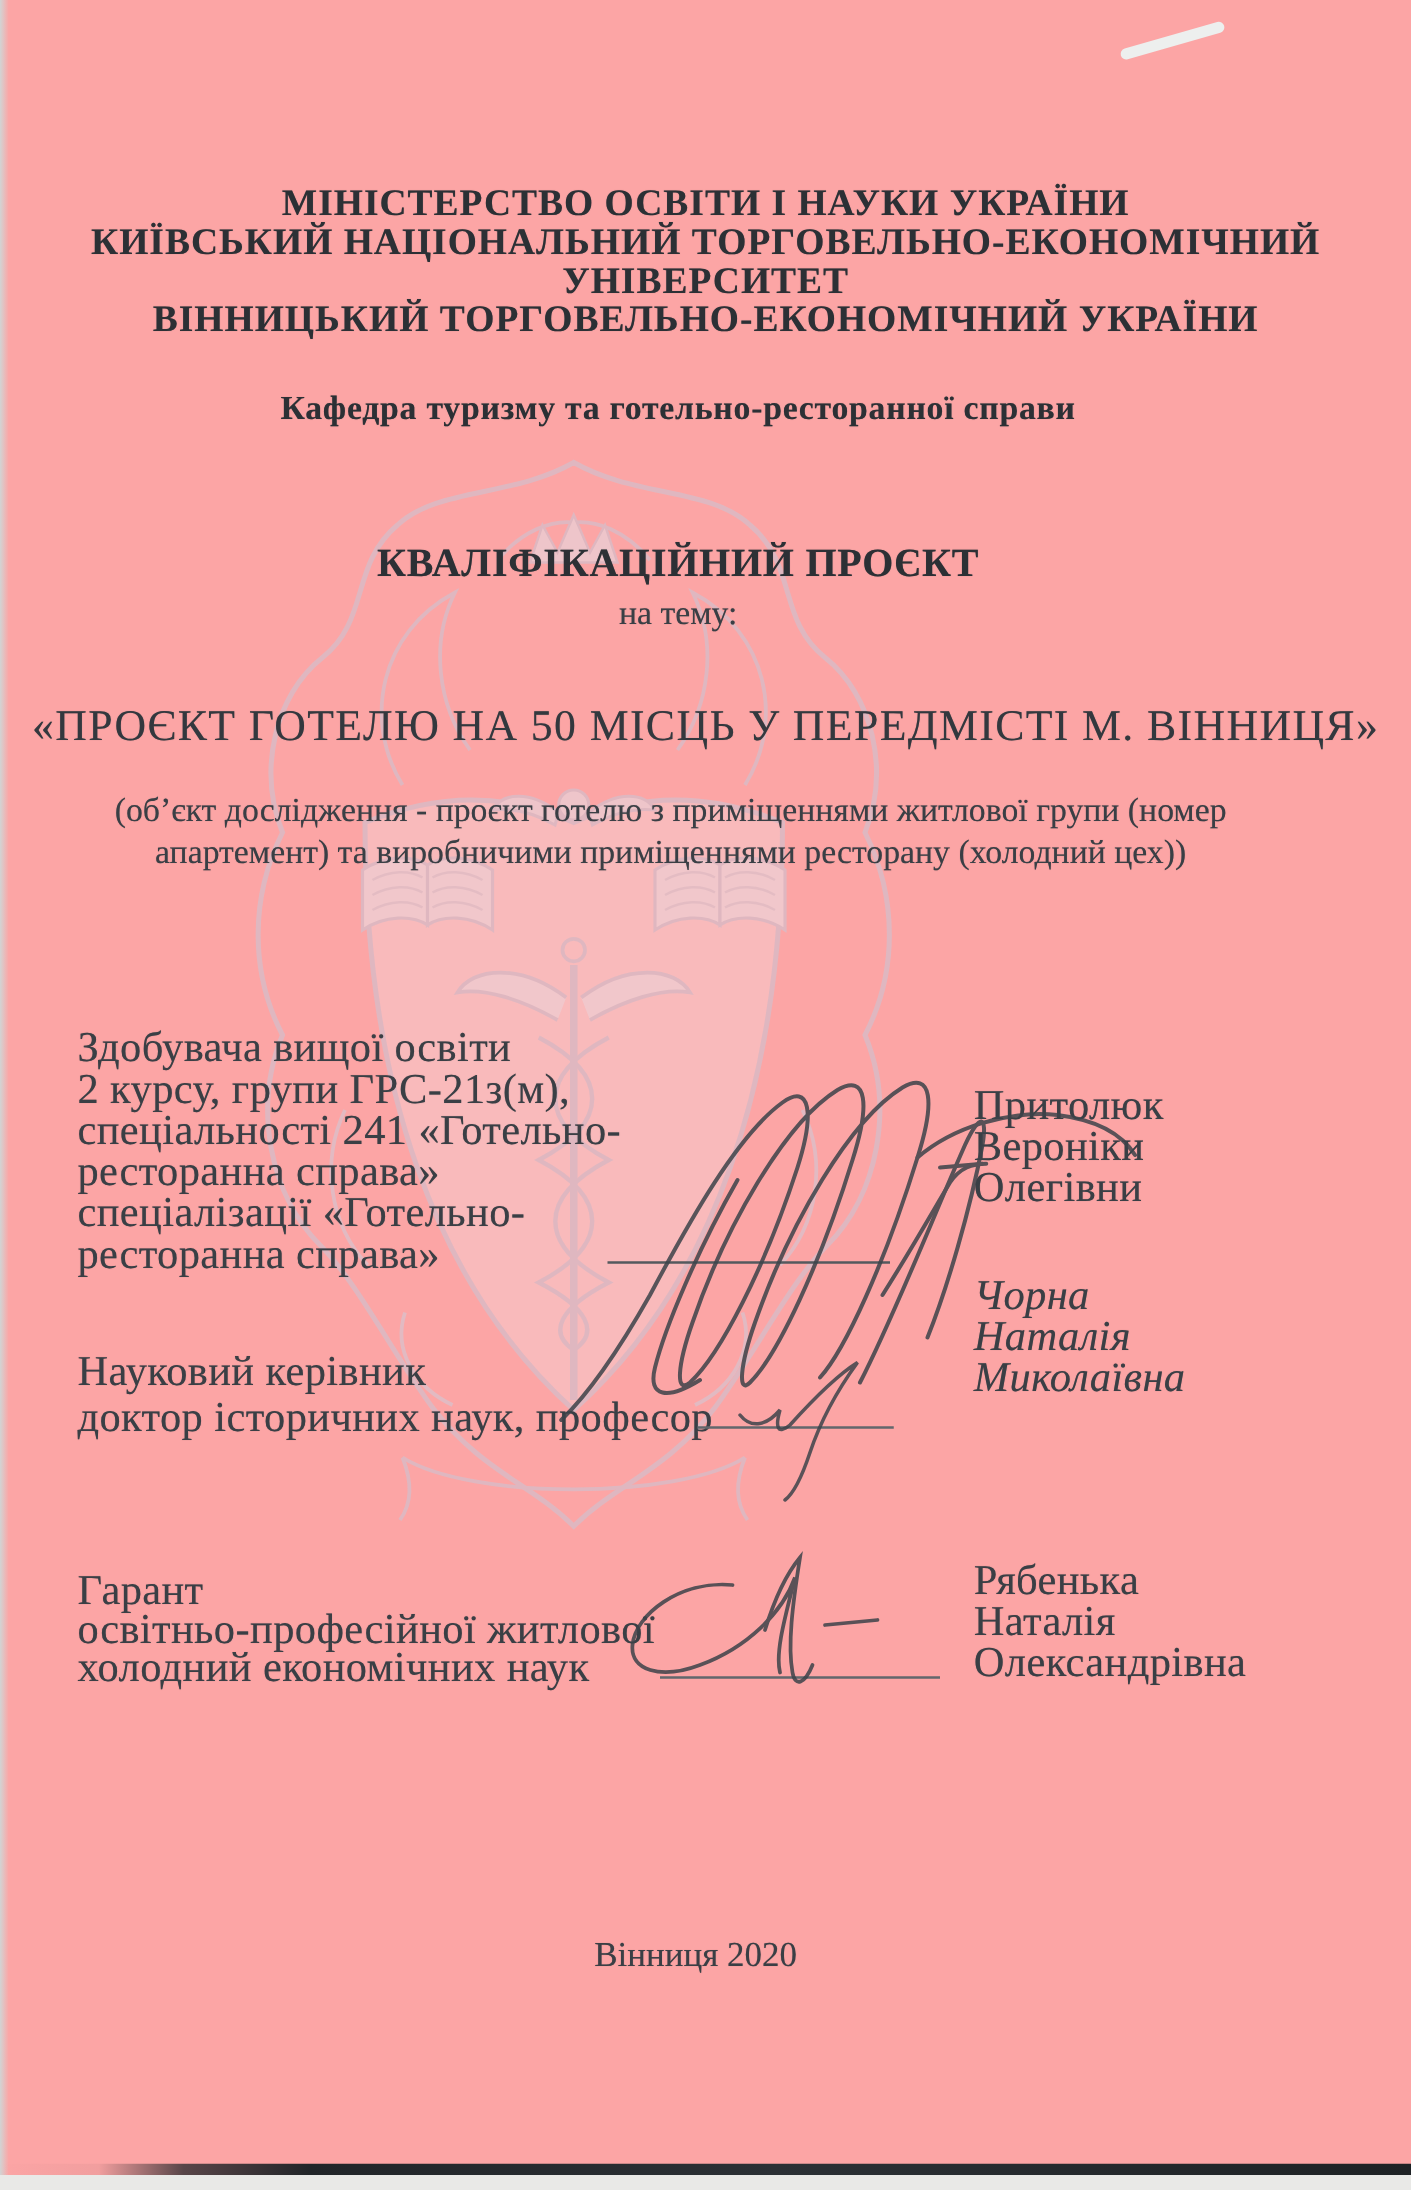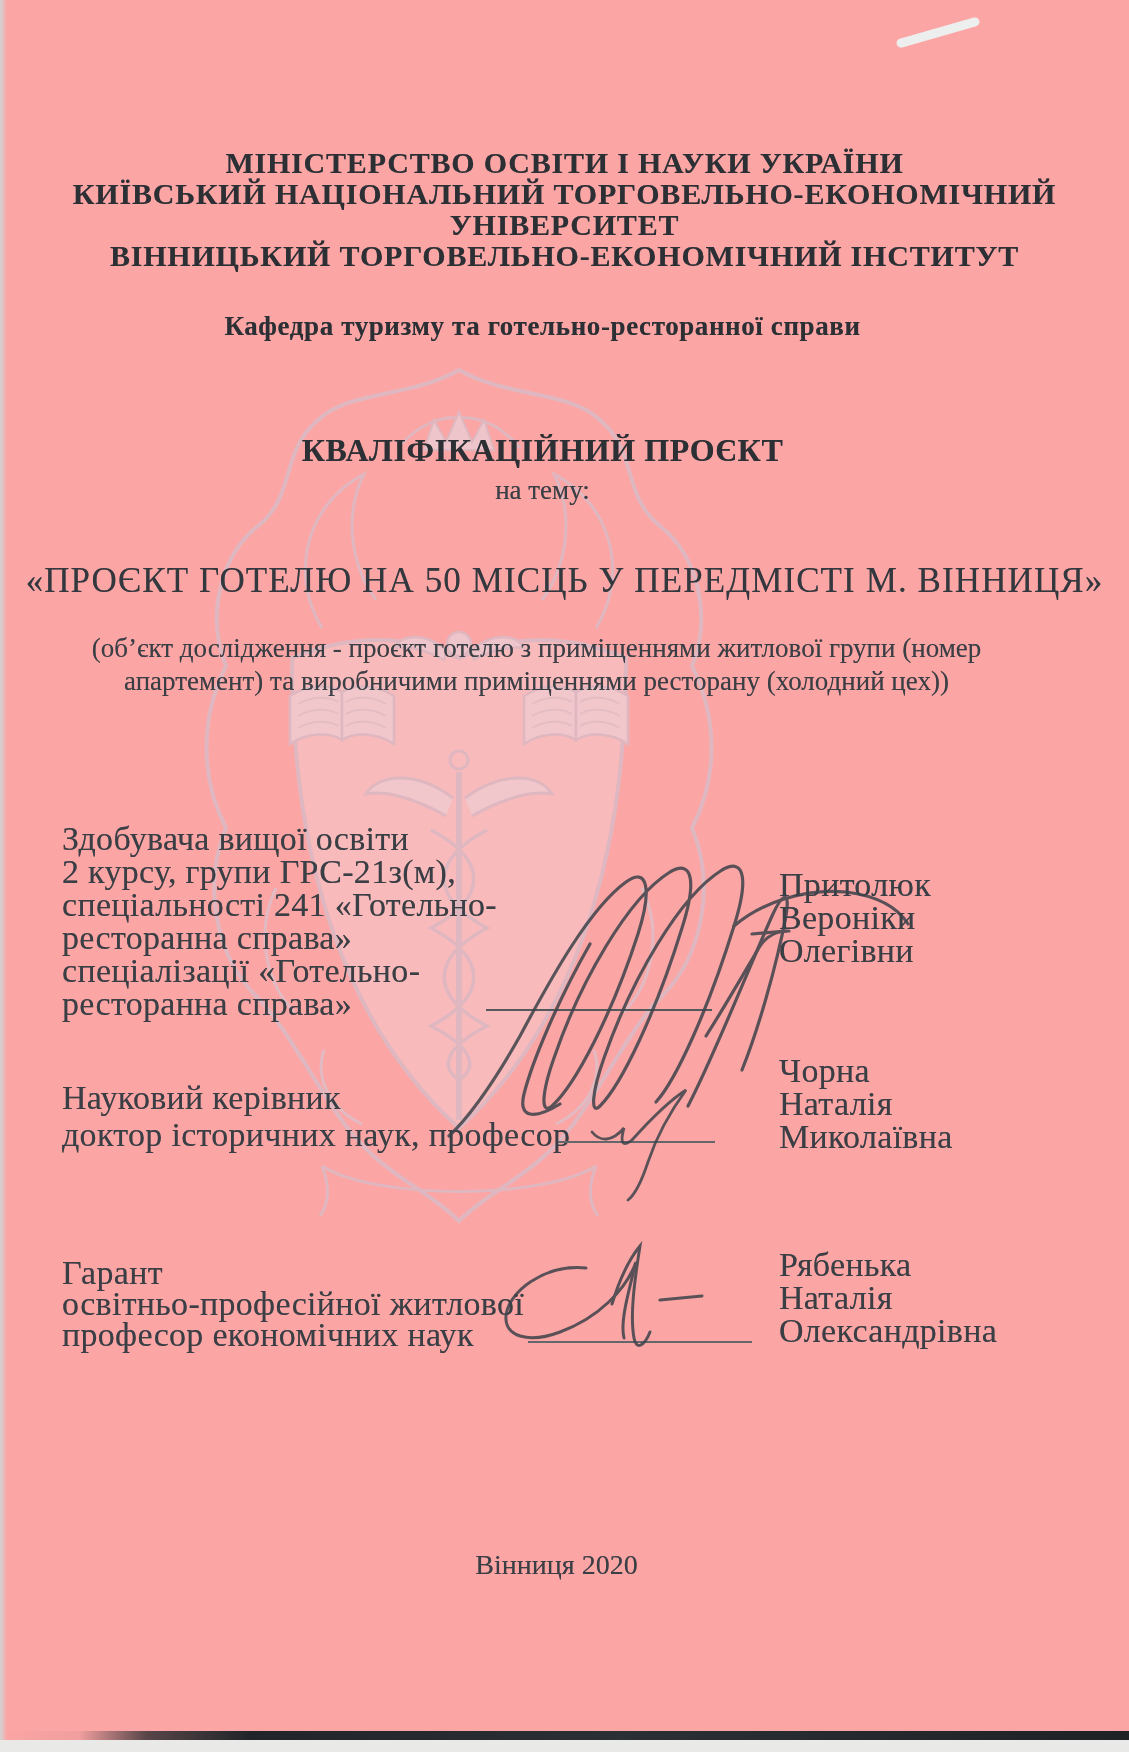--- a/index.html
+++ b/index.html
@@ -22,21 +22,21 @@
 
   .work-type { top:432px; font-weight:bold; font-size:32px; letter-spacing:0.6px; color:#2c3035; transform:translateX(-22px); }
   .on-topic  { top:475px; font-size:27px; transform:translateX(-22px); }
   .topic     { top:561px; font-size:35px; letter-spacing:1.1px; color:#33383e; }
   .object    { top:632px; font-size:27px; line-height:33px; transform:translateX(-28px); }
 
   .block { font-size:34px; letter-spacing:0.3px; }
   .student-role    { left:62px;  top:822px;  line-height:33px; }
   .student-name    { left:779px; top:868px;  line-height:33px; }
   .supervisor-role { left:62px;  top:1079px; line-height:37px; }
-  .supervisor-name { left:779px; top:1054px; line-height:33px; }
+  .supervisor-name { left:779px; top:1020px; line-height:33px;font-style:italic; }
   .guarantor-role  { left:62px;  top:1257px; line-height:31px; }
   .guarantor-name  { left:779px; top:1248px; line-height:33px; }
 
   .footer { top:1549px; font-size:28px; transform:translateX(-8px); }
 
   .sig-line { position:absolute; height:0; border-top:2px solid #62676c; }
   .sig-line-1 { left:486px; top:1009px; width:226px; border-color:#54595e; }
   .sig-line-2 { left:558px; top:1141px; width:157px; }
   .sig-line-3 { left:528px; top:1341px; width:224px; }
 
@@ -104,21 +104,21 @@
       <path d="M150,838 C204,872 370,872 424,838"></path>
       <path d="M150,838 C158,858 158,874 148,888"></path>
       <path d="M424,838 C416,858 416,874 426,888"></path>
     </g>
   </svg>
 
   <header class="abs center header">
     <div class="header-line">МІНІСТЕРСТВО ОСВІТИ І НАУКИ УКРАЇНИ</div>
     <div class="header-line">КИЇВСЬКИЙ НАЦІОНАЛЬНИЙ ТОРГОВЕЛЬНО-ЕКОНОМІЧНИЙ</div>
     <div class="header-line">УНІВЕРСИТЕТ</div>
-    <div class="header-line">ВІННИЦЬКИЙ ТОРГОВЕЛЬНО-ЕКОНОМІЧНИЙ ІНСТИТУТ</div>
+    <div class="header-line">ВІННИЦЬКИЙ ТОРГОВЕЛЬНО-ЕКОНОМІЧНИЙ УКРАЇНИ</div>
   </header>
 
   <div class="abs center department">Кафедра туризму та готельно-ресторанної справи</div>
 
   <div class="abs center work-type">КВАЛІФІКАЦІЙНИЙ ПРОЄКТ</div>
   <div class="abs center on-topic">на тему:</div>
   <div class="abs center topic">«ПРОЄКТ ГОТЕЛЮ НА 50 МІСЦЬ У ПЕРЕДМІСТІ М. ВІННИЦЯ»</div>
 
   <div class="abs center object">
     <div class="nowrap">(об’єкт дослідження - проєкт готелю з приміщеннями житлової групи (номер</div>
@@ -147,21 +147,21 @@
   <div class="abs block supervisor-name">
     <div class="nowrap">Чорна</div>
     <div class="nowrap">Наталія</div>
     <div class="nowrap">Миколаївна</div>
   </div>
   <div class="sig-line sig-line-2"></div>
 
   <div class="abs block guarantor-role">
     <div class="nowrap">Гарант</div>
     <div class="nowrap">освітньо-професійної житлової</div>
-    <div class="nowrap">професор економічних наук</div>
+    <div class="nowrap">холодний економічних наук</div>
   </div>
   <div class="abs block guarantor-name">
     <div class="nowrap">Рябенька</div>
     <div class="nowrap">Наталія</div>
     <div class="nowrap">Олександрівна</div>
   </div>
   <div class="sig-line sig-line-3"></div>
 
   <svg class="sig-svg" viewBox="0 0 1129 1752" aria-hidden="true">
     <g stroke="#3d434a" stroke-width="3.2" fill="none" stroke-linecap="round" opacity="0.85">

